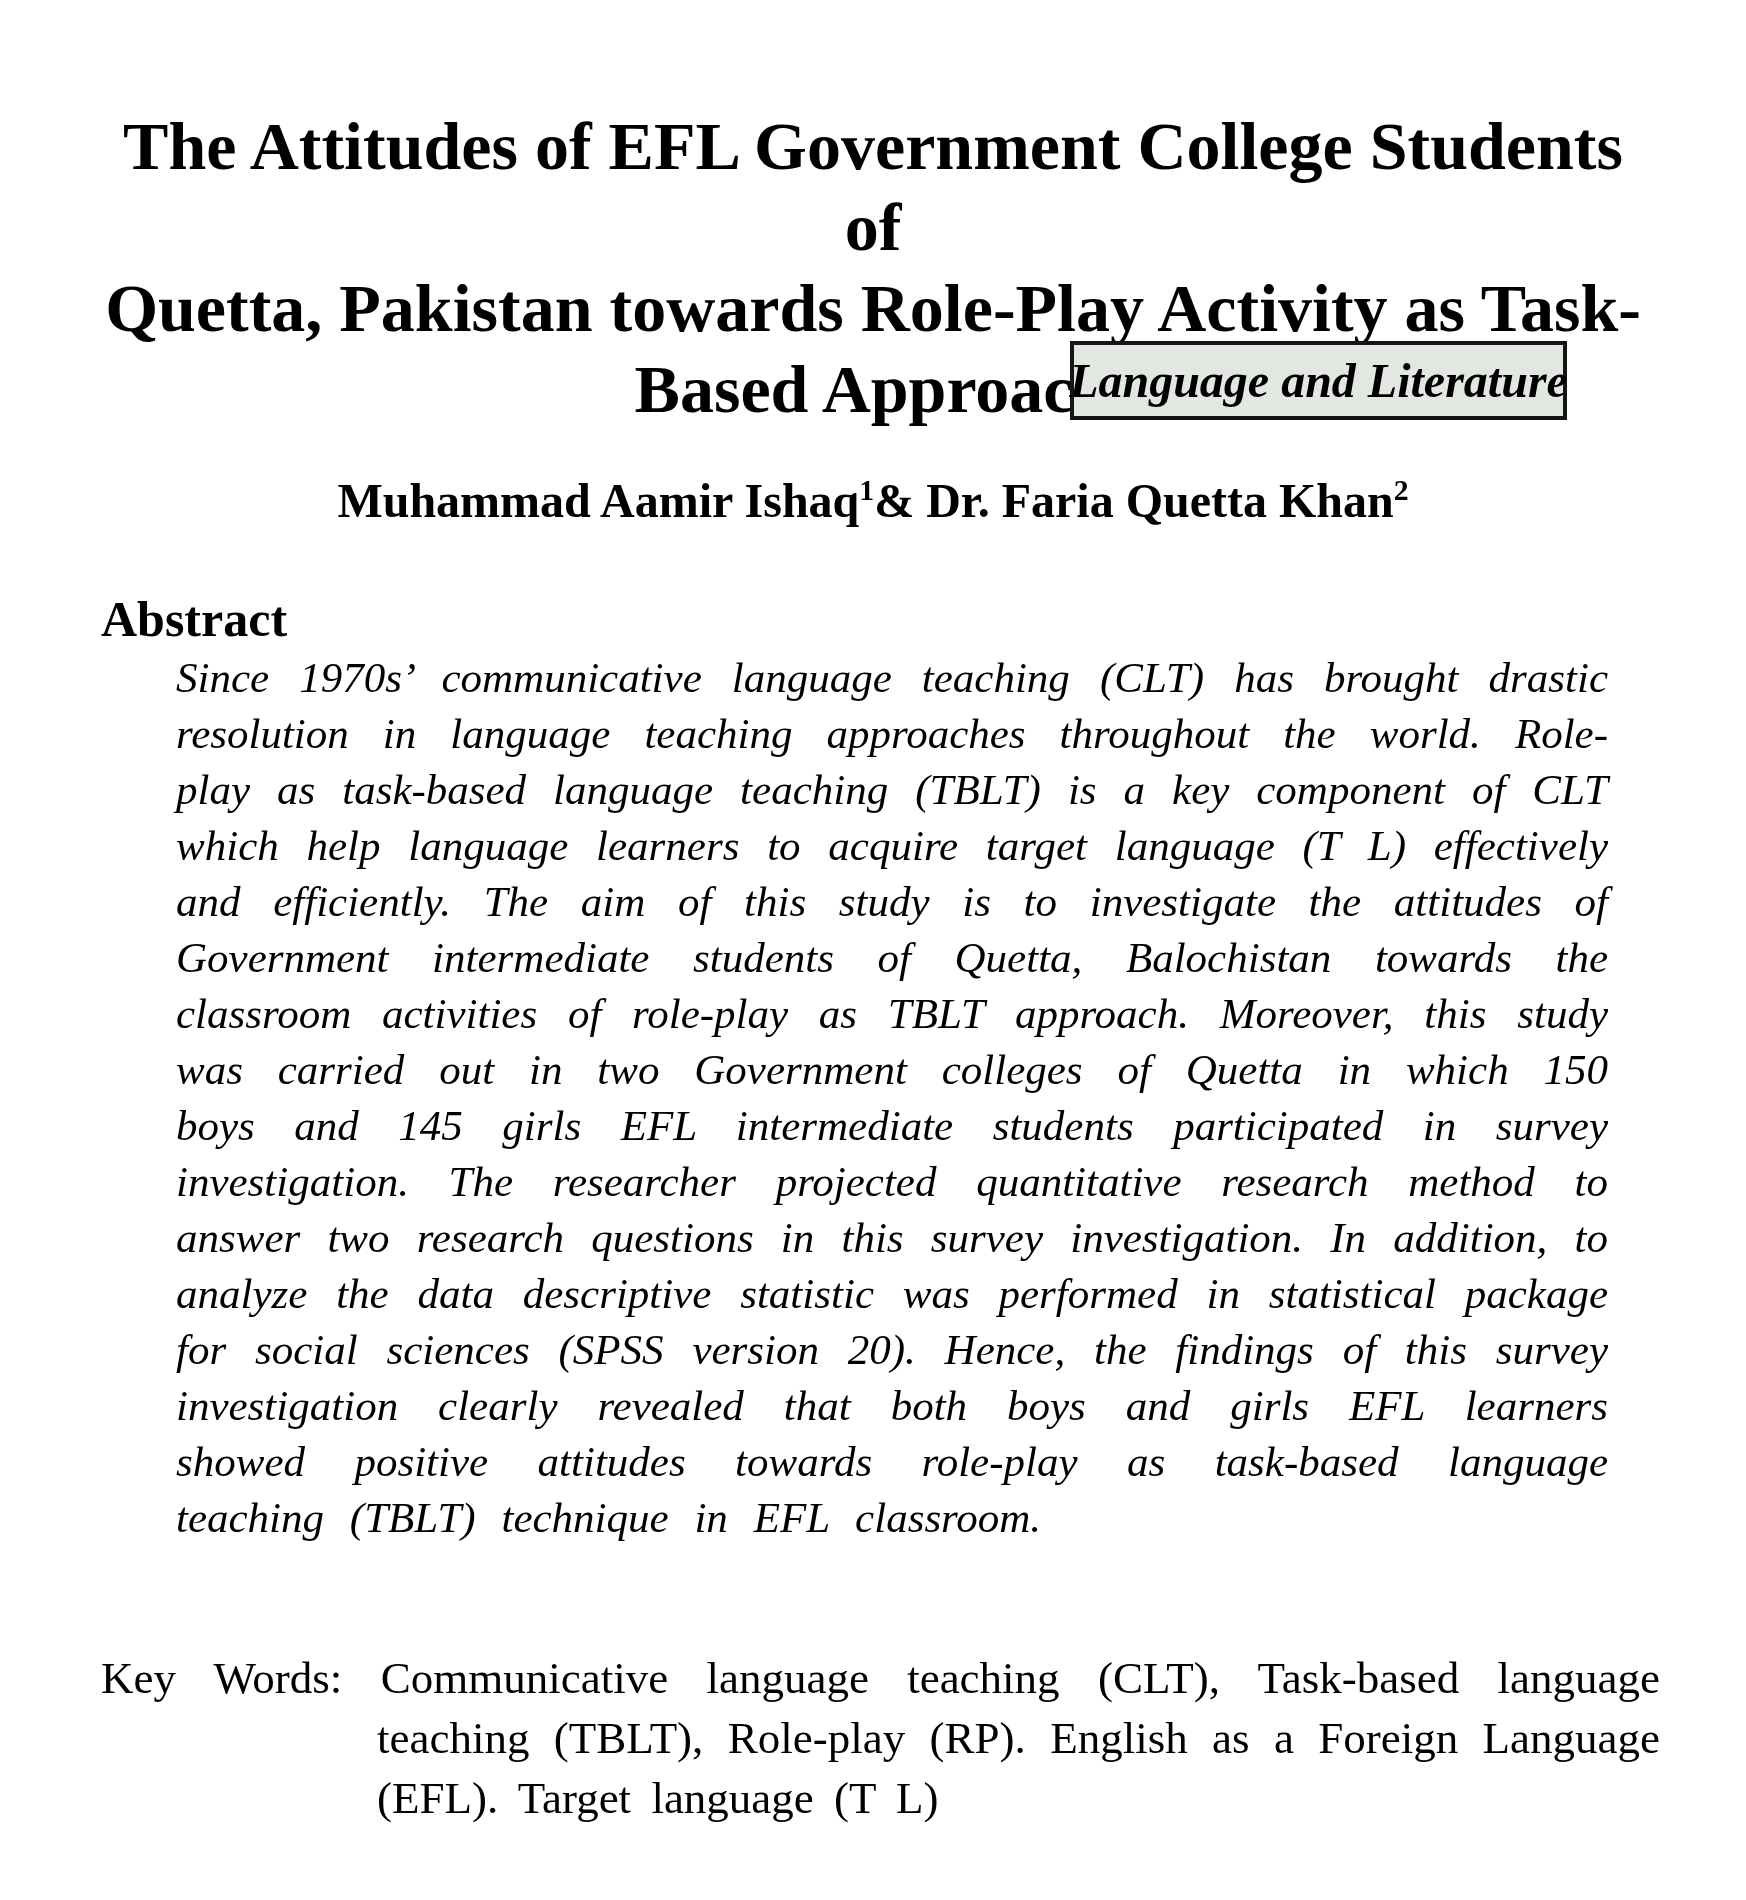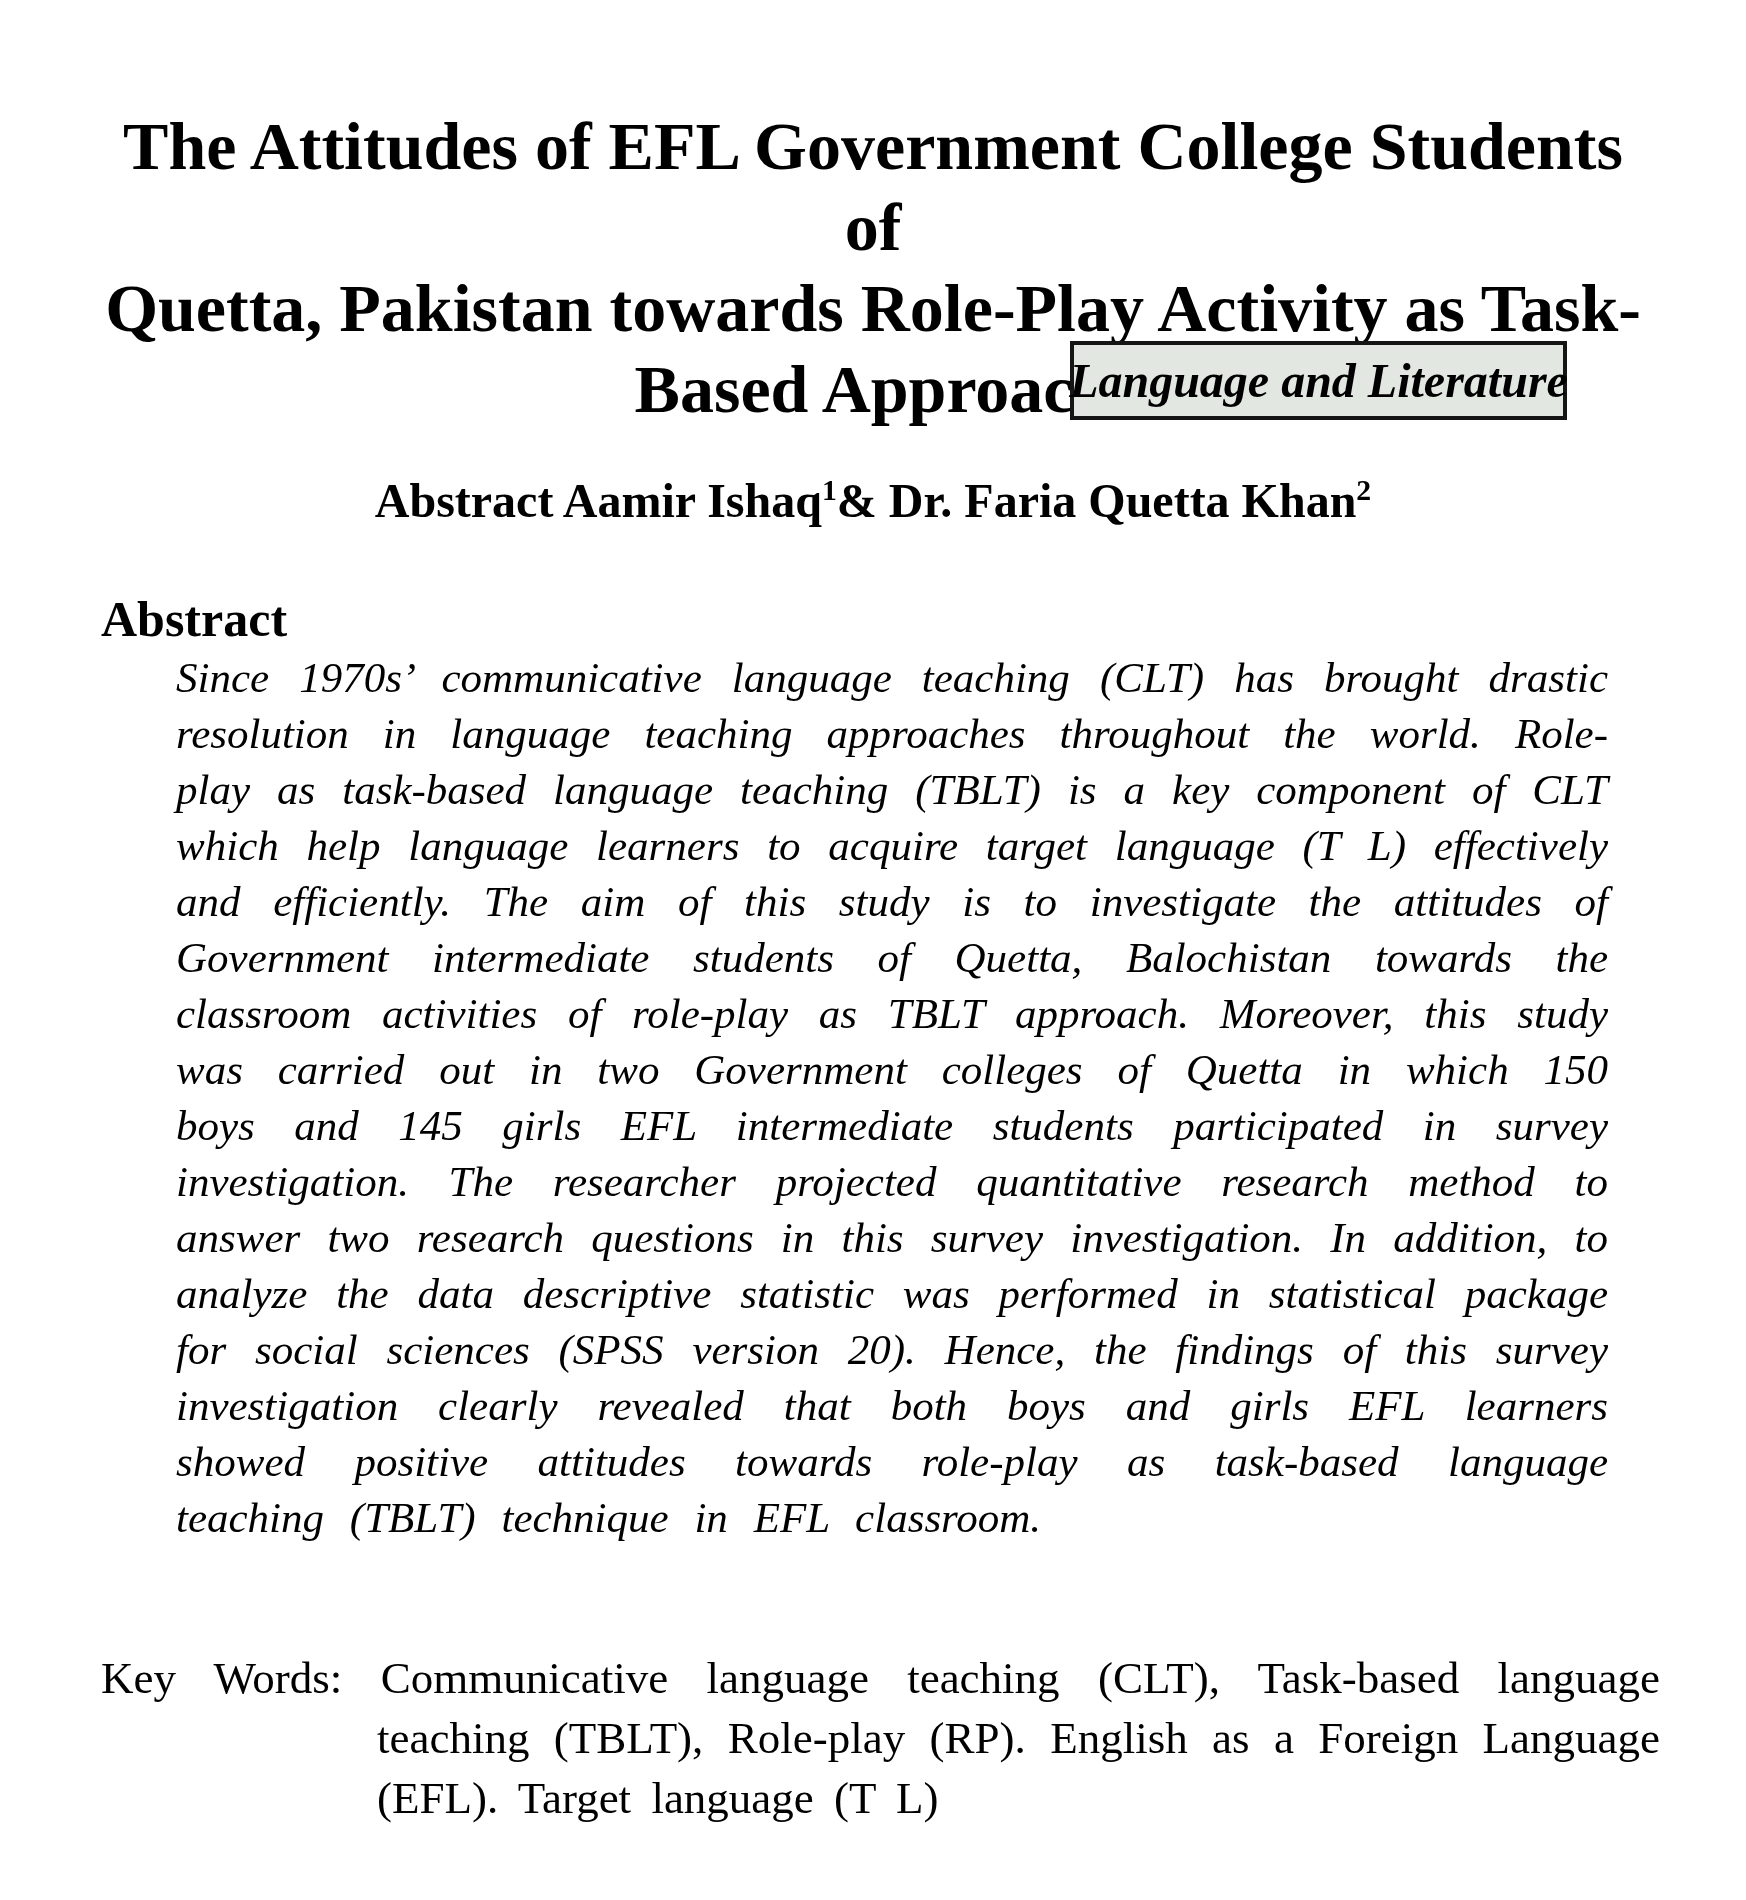--- a/index.html
+++ b/index.html
@@ -95,21 +95,21 @@
 
   <h1 class="paper-title">The Attitudes of EFL Government College Students of
 Quetta, Pakistan towards Role-Play Activity as Task-
 Based Approach</h1>
 
   <div class="category-badge">
     <span>Language and Literature</span>
   </div>
 
   <div class="authors">
-    <span>Abstract Aamir Ishaq</span><sup>1</sup><span>&amp; </span><span>Dr. Faria Quetta Khan</span><sup>2</sup>
+    <span>Muhammad Aamir Ishaq</span><sup>1</sup><span>&amp; </span><span>Dr. Faria Quetta Khan</span><sup>2</sup>
   </div>
 
   <div class="abstract-heading">Abstract</div>
 
   <div class="abstract-text">Since 1970s’ communicative language teaching (CLT) has brought drastic resolution in language teaching approaches throughout the world. Role-play as task-based language teaching (TBLT) is a key component of CLT which help language learners to acquire target language (T L) effectively and efficiently. The aim of this study is to investigate the attitudes of Government intermediate students of Quetta, Balochistan towards the classroom activities of role-play as TBLT approach. Moreover, this study was carried out in two Government colleges of Quetta in which 150 boys and 145 girls EFL intermediate students participated in survey investigation. The researcher projected quantitative research method to answer two research questions in this survey investigation. In addition, to analyze the data descriptive statistic was performed in statistical package for social sciences (SPSS version 20). Hence, the findings of this survey investigation clearly revealed that both boys and girls EFL learners showed positive attitudes towards role-play as task-based language teaching (TBLT) technique in EFL classroom.</div>
 
   <div class="keywords">
     <span class="kw-label">Key Words:</span>
     <span>Communicative language teaching (CLT), Task-based language teaching (TBLT), Role-play (RP).  English as a Foreign Language (EFL). Target language (T L)</span>
   </div>

